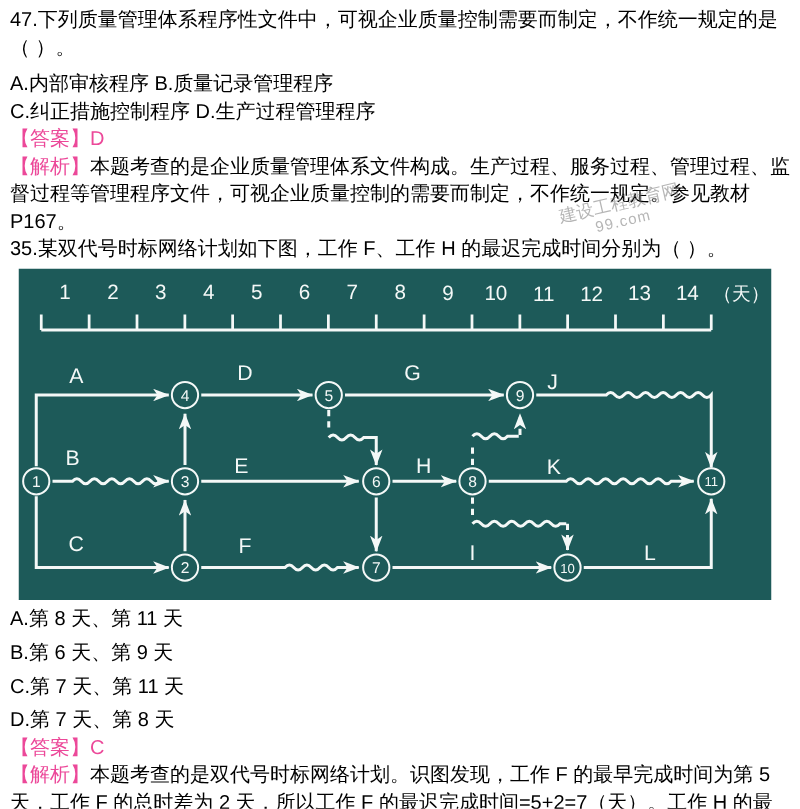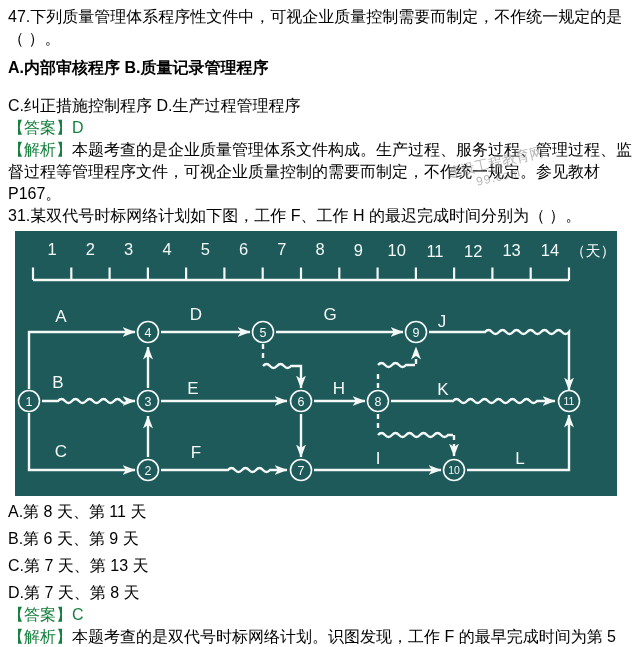--- a/index.html
+++ b/index.html
@@ -4,23 +4,23 @@
 <style>
   html,body{margin:0;padding:0;}
   body{
     width:640px;height:647px;overflow:hidden;position:relative;
     background:#ffffff;color:#000;
     font-family:"Liberation Sans","DejaVu Sans",sans-serif;
     font-size:16px;line-height:22px;
     box-sizing:border-box;padding:6px 6px 0 8px;
   }
   p{margin:0;}
-  .red{color:#15803d;}
-  .opt-line{margin-top:16px;}
-  .q41-opts-first{margin-top:7px;font-weight:bold;}
+  .red{color:#ec4899;}
+  .opt-line{margin-top:0;}
+  .q41-opts-first{margin-top:7px;}
   .q42-option{margin-top:5px;}
   .board{
     position:relative;width:602px;height:265px;
     background:#1d5a59;margin:4px 0 0 7px;
   }
   .board svg{display:block;width:602px;height:265px;}
   .board text{
     font-family:"Liberation Sans","DejaVu Sans",sans-serif;
     fill:#f4f8f7;
   }
@@ -44,21 +44,21 @@
 </style>
 </head>
 <body>
 
 <p>47.下列质量管理体系程序性文件中，可视企业质量控制需要而制定，不作统一规定的是（  ）。</p>
 <p class="q41-opts-first">A.内部审核程序 B.质量记录管理程序</p>
 <p class="opt-line">C.纠正措施控制程序 D.生产过程管理程序</p>
 <p><span class="red">【答案】</span><span class="red">D</span></p>
 <p><span class="red">【解析】</span><span>本题考查的是企业质量管理体系文件构成。生产过程、服务过程、管理过程、监督过程等管理程序文件，可视企业质量控制的需要而制定，不作统一规定。参见教材 P167。</span></p>
 
-<p>31.某双代号时标网络计划如下图，工作 F、工作 H 的最迟完成时间分别为（  ）。</p>
+<p>35.某双代号时标网络计划如下图，工作 F、工作 H 的最迟完成时间分别为（  ）。</p>
 
 <div class="watermark">
   <div>建设工程教育网</div>
   <div class="wm2">99.com</div>
 </div>
 
 <div class="board">
 <svg viewBox="0 0 602 265">
   <defs>
     <marker id="ah" viewBox="0 0 13 10" refX="12.5" refY="5" markerWidth="13" markerHeight="10" markerUnits="userSpaceOnUse" orient="auto-start-reverse">
@@ -168,17 +168,17 @@
   </g>
   <g>
     <circle class="node-circle" cx="554" cy="170" r="10.5"></circle>
     <text class="node-num two" x="554" y="174">11</text>
   </g>
 </svg>
 </div>
 
 <p class="q42-option">A.第 8 天、第 11 天</p>
 <p class="q42-option">B.第 6 天、第 9 天</p>
-<p class="q42-option">C.第 7 天、第 13 天</p>
+<p class="q42-option">C.第 7 天、第 11 天</p>
 <p class="q42-option">D.第 7 天、第 8 天</p>
 
 <p><span class="red">【答案】</span><span class="red">C</span></p>
 <p><span class="red">【解析】</span><span>本题考查的是双代号时标网络计划。识图发现，工作 F 的最早完成时间为第 5 天，工作 F 的总时差为 2 天，所以工作 F 的最迟完成时间=5+2=7（天）。工作 H 的最早完成时间为第 9 天，工作 H 的总时差为 2 天，所以工作 H 的最迟完成时间=9+2=11（天）。所以选</span></p>
 
 </body></html>

